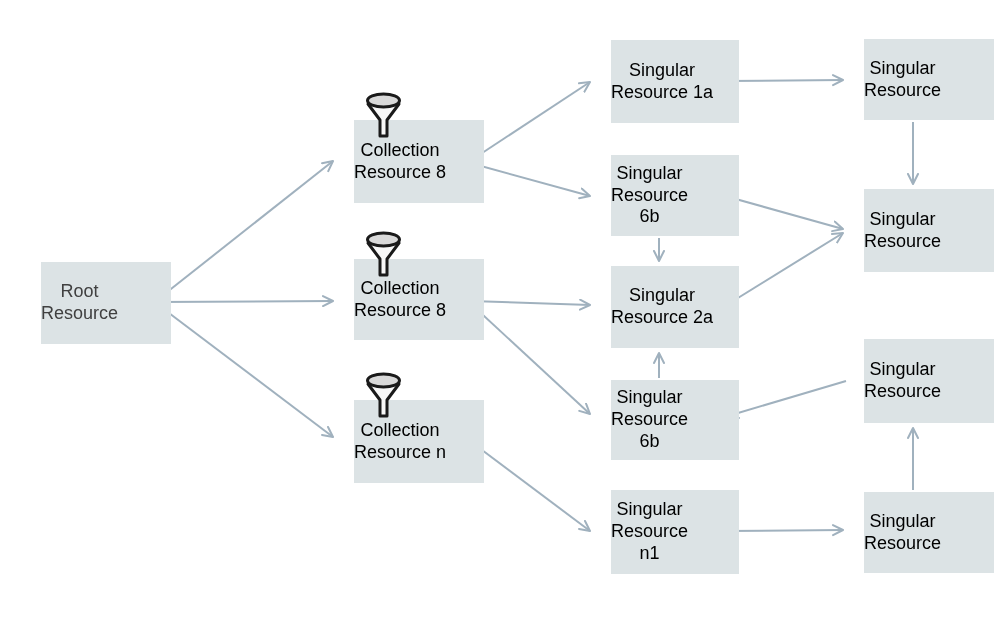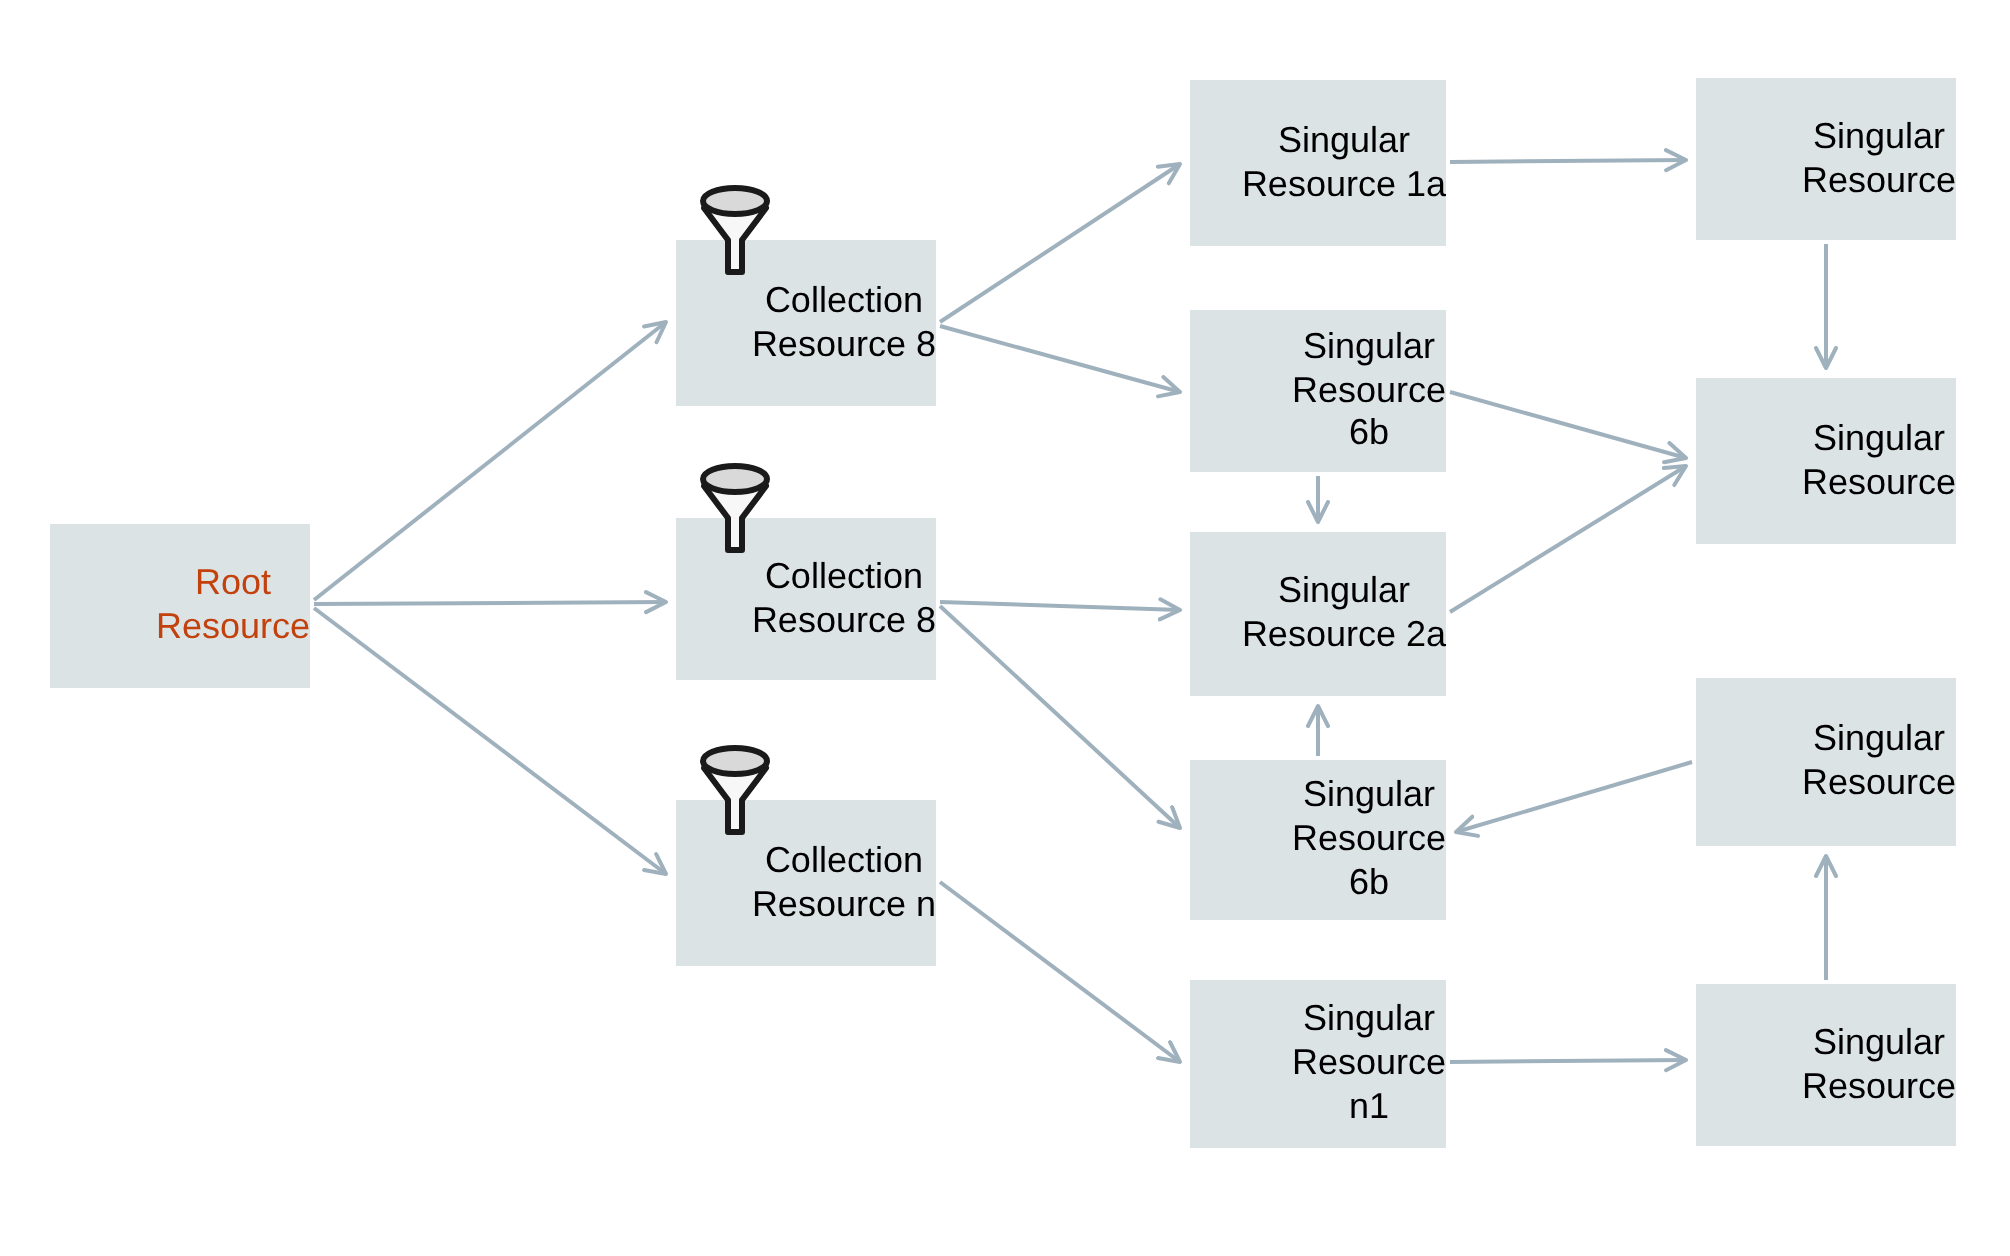--- a/index.html
+++ b/index.html
@@ -24,26 +24,27 @@
   }
   .edge {
     fill: none;
     stroke-width: 2;
   }
   .node {
     position: absolute;
     box-sizing: border-box;
     display: flex;
     flex-direction: column;
-    align-items: flex-end;
+    align-items: flex-start;
     justify-content: center;
     text-align: center;
     font-size: 18px;
     line-height: 1.22;
     color: #000000;
+    margin-left: 16px;
   }
   .node .label {
     display: flex;
     flex-direction: column;
     align-items: center;
   }
   .funnel {
     position: absolute;
     left: 10px;
     top: -29px;
@@ -72,21 +73,21 @@
       <line class="edge" x1="725" y1="81" x2="843" y2="80" stroke="#a0b1be" marker-end="url(#arrowhead)"></line>
       <line class="edge" x1="913" y1="122" x2="913" y2="184" stroke="#a0b1be" marker-end="url(#arrowhead)"></line>
       <line class="edge" x1="659" y1="238" x2="659" y2="261" stroke="#a0b1be" marker-end="url(#arrowhead)"></line>
       <line class="edge" x1="725" y1="196" x2="843" y2="229" stroke="#a0b1be" marker-end="url(#arrowhead)"></line>
       <line class="edge" x1="725" y1="306" x2="843" y2="233" stroke="#a0b1be" marker-end="url(#arrowhead)"></line>
       <line class="edge" x1="659" y1="378" x2="659" y2="353" stroke="#a0b1be" marker-end="url(#arrowhead)"></line>
       <line class="edge" x1="846" y1="381" x2="728" y2="416" stroke="#a0b1be" marker-end="url(#arrowhead)"></line>
       <line class="edge" x1="725" y1="531" x2="843" y2="530" stroke="#a0b1be" marker-end="url(#arrowhead)"></line>
       <line class="edge" x1="913" y1="490" x2="913" y2="428" stroke="#a0b1be" marker-end="url(#arrowhead)"></line>
     </svg>
-<div class="node" style="left: 25px; top: 262px; width: 130px; height: 82px; background: rgb(220, 227, 229); color: #c2410c;">
+<div class="node" style="left: 25px; top: 262px; width: 130px; height: 82px; background: rgb(220, 227, 229); color: #404040;">
 
     <div class="label">
         <div>Root</div>
         <div>Resource</div>
       </div>
   </div>
     <div class="node" style="left: 338px; top: 120px; width: 130px; height: 83px; background: rgb(220, 227, 229); color: rgb(0, 0, 0);">
     <svg class="funnel" viewBox="0 0 40 50" xmlns="http://www.w3.org/2000/svg">
       <path class="funnel-body" d="M4 13 L16 29 L16 45 L23 45 L23 29 L35 13 Z" stroke-width="3" stroke-linejoin="round" fill="#f7f7f7" stroke="#1a1a1a"></path>
       <ellipse class="funnel-top" cx="19.5" cy="9.5" rx="16" ry="6.5" stroke-width="3" fill="#d9d9d9" stroke="#1a1a1a"></ellipse>

